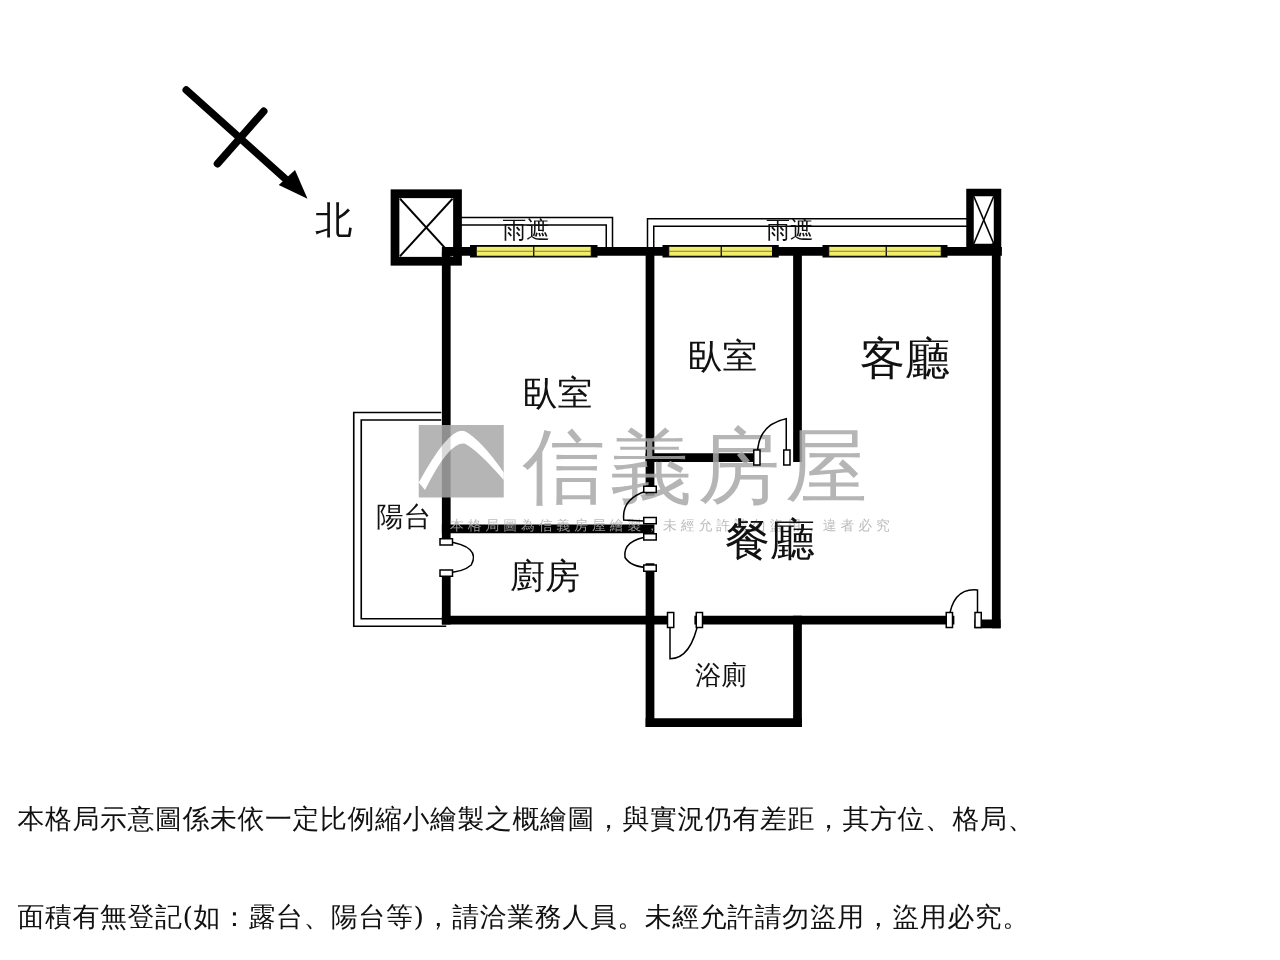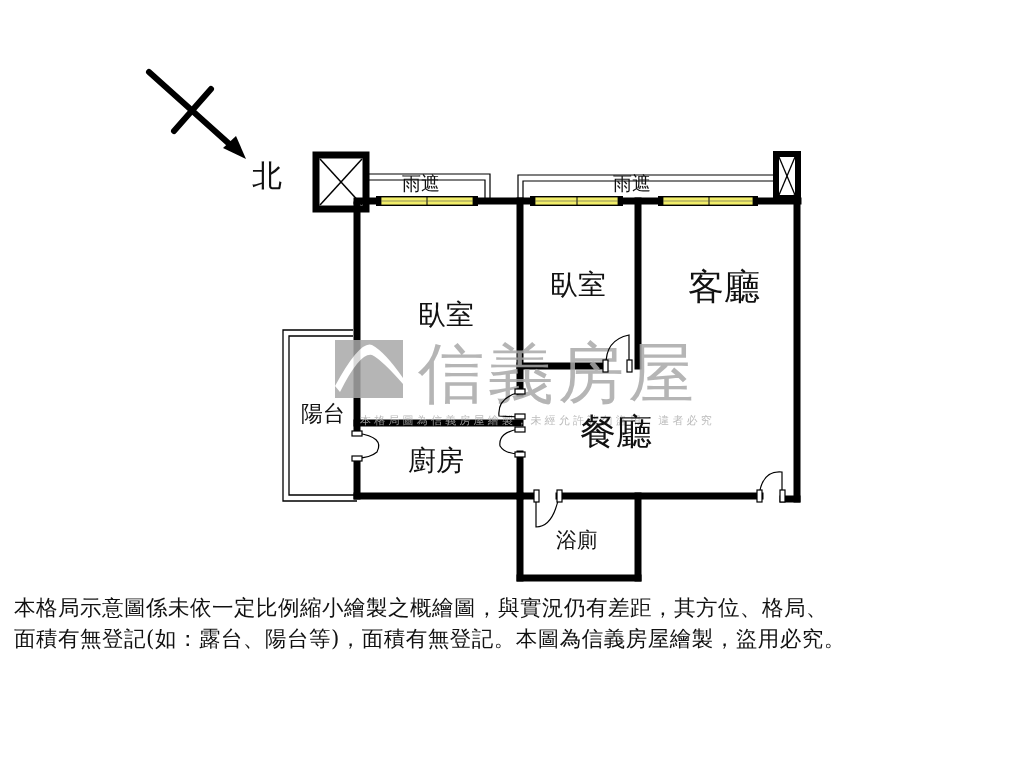--- a/index.html
+++ b/index.html
@@ -3,21 +3,21 @@
 <meta charset="utf-8">
 <style>
   html, body { margin:0; padding:0; background:#ffffff; }
   body { width:1024px; height:768px; position:relative; overflow:hidden;
          font-family:"DejaVu Serif","Liberation Serif",serif; }
   #plan { position:absolute; left:0; top:0; width:1024px; height:590px; }
   .room-label { font-family:"DejaVu Serif","Liberation Serif",serif; fill:#111; }
   .disclaimer { position:absolute; left:14px; top:592px; width:1000px;
     font-family:"DejaVu Serif","Liberation Serif",serif; font-size:21.5px;
     line-height:31px; color:#111; letter-spacing:0.5px; }
-  .disclaimer div { white-space:nowrap; }
+  .disclaimer div { white-space:nowrap;margin-top:48px; }
   .wm-brand { font-family:"DejaVu Sans","Liberation Sans",sans-serif; }
 </style>
 </head>
 <body>
 
 <svg id="plan" viewBox="0 0 1024 590" xmlns="http://www.w3.org/2000/svg">
 
   <g stroke="#000" stroke-linecap="round">
     <line x1="149" y1="72" x2="236" y2="150" stroke-width="6"></line>
     <line x1="174" y1="131" x2="211" y2="89" stroke-width="6"></line>
@@ -143,14 +143,14 @@
   <text x="550" y="294" font-size="28" class="room-label">臥室</text>
   <text x="688" y="299" font-size="36" class="room-label">客廳</text>
   <text x="580" y="444" font-size="36" class="room-label">餐廳</text>
   <text x="408" y="470" font-size="28" class="room-label">廚房</text>
   <text x="301" y="421" font-size="22" class="room-label">陽台</text>
   <text x="556" y="547" font-size="21" class="room-label">浴廁</text>
 </svg>
 
 <div class="disclaimer">
   <div>本格局示意圖係未依一定比例縮小繪製之概繪圖，與實況仍有差距，其方位、格局、</div>
-  <div>面積有無登記(如：露台、陽台等)，面積有無登記。本圖為信義房屋繪製，盜用必究。</div>
+  <div>面積有無登記(如：露台、陽台等)，請洽業務人員。未經允許請勿盜用，盜用必究。</div>
 </div>
 
 </body></html>

